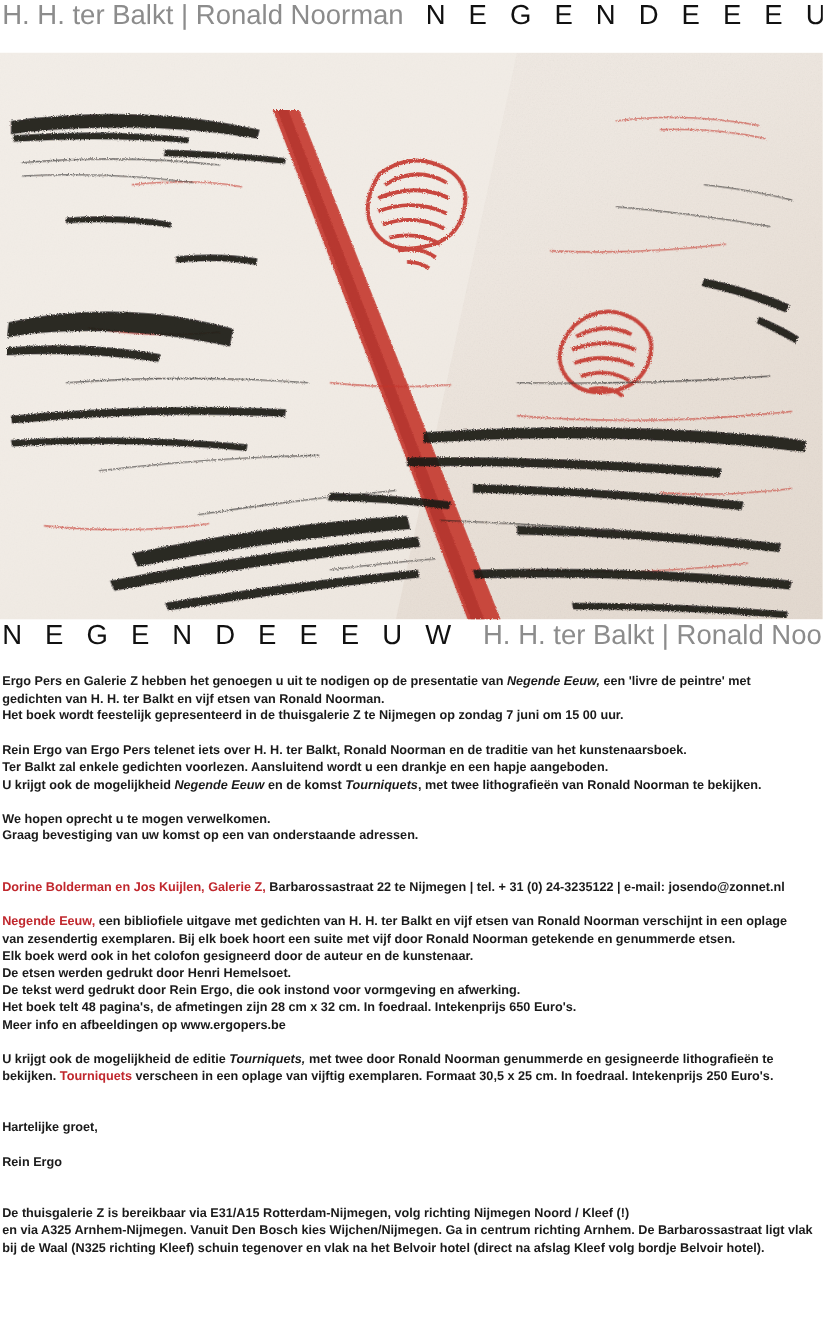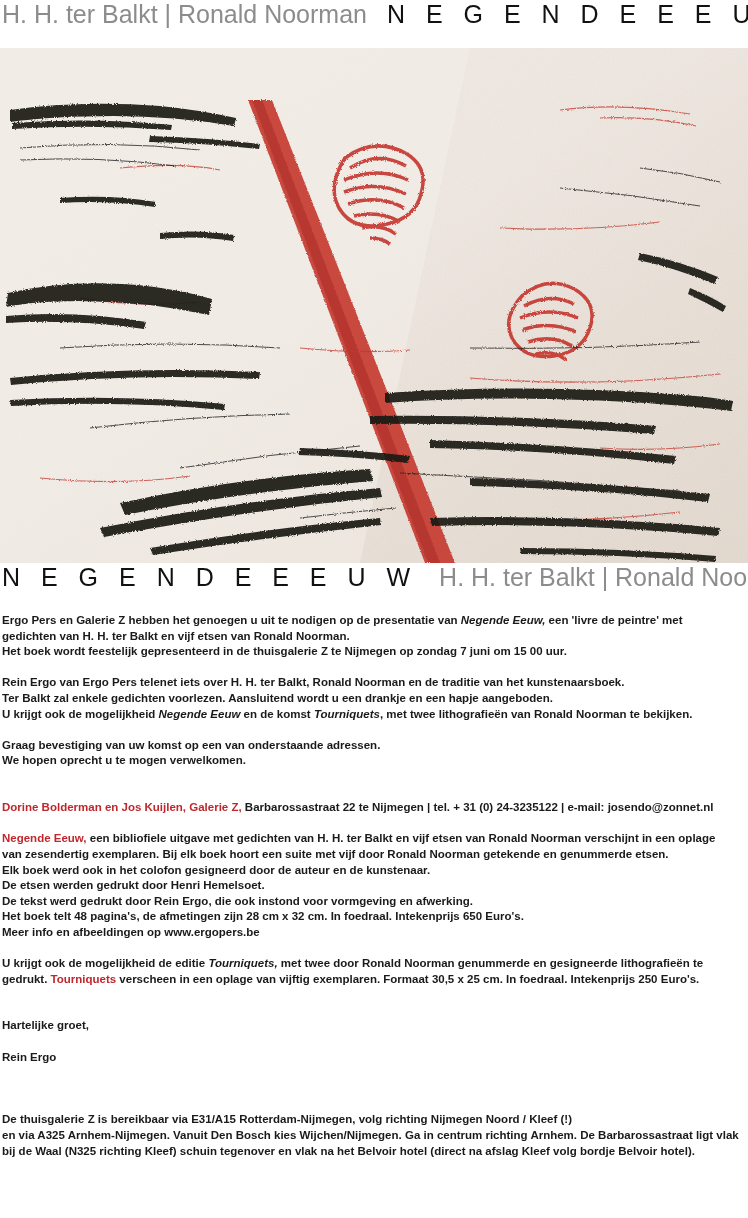--- a/index.html
+++ b/index.html
@@ -95,21 +95,21 @@
     font-style: italic;
   }
   .red {
     color: #c0272d;
   }
   .red-b {
     color: #c0272d;
     text-align: right;
   }
   .footer-block {
-    margin-top: 16px;
+    margin-top: 0;
   }
 </style>
 </head>
 <body>
 
 <div class="top-title">
   <span class="authors">H. H. ter Balkt | Ronald Noorman</span>
   <span class="booktitle">N E G E N D E   E E U W</span>
 </div>
 
@@ -247,22 +247,22 @@
 
   <div class="para">
     <div>Rein Ergo van Ergo Pers telenet iets over H. H. ter Balkt, Ronald Noorman en de traditie van het kunstenaarsboek.</div>
     <div>Ter Balkt zal enkele gedichten voorlezen. Aansluitend wordt u een drankje en een hapje aangeboden.</div>
     <div><span>U krijgt ook de mogelijkheid </span><span class="ital">Negende Eeuw</span><span> en de komst </span><span class="ital">Tourniquets</span><span>, met twee lithografieën van Ronald Noorman te bekijken.</span></div>
   </div>
 
   <div class="spacer"></div>
 
   <div class="para">
+    <div>We hopen oprecht u te mogen verwelkomen.</div>
     <div>Graag bevestiging van uw komst op een van onderstaande adressen.</div>
-    <div>We hopen oprecht u te mogen verwelkomen.</div>
   </div>
 
   <div class="spacer"></div>
   <div class="spacer"></div>
 
   <div class="para">
     <div><span class="red-b">Dorine Bolderman en Jos Kuijlen, Galerie Z,</span><span> Barbarossastraat 22 te Nijmegen  |  tel. + 31 (0) 24-3235122  |   e-mail: josendo@zonnet.nl</span></div>
   </div>
 
   <div class="spacer"></div>
@@ -274,21 +274,21 @@
     <div>De etsen werden gedrukt door Henri Hemelsoet.</div>
     <div>De tekst werd gedrukt door Rein Ergo, die ook instond voor vormgeving en afwerking.</div>
     <div>Het boek telt 48 pagina's, de afmetingen zijn 28 cm x 32 cm. In foedraal. Intekenprijs 650 Euro's.</div>
     <div>Meer info en afbeeldingen op www.ergopers.be</div>
   </div>
 
   <div class="spacer"></div>
 
   <div class="para">
     <div><span>U krijgt ook de mogelijkheid de editie </span><span class="ital">Tourniquets,</span><span> met twee door Ronald Noorman genummerde en gesigneerde lithografieën te</span></div>
-    <div><span>gedrukt. </span><span class="red">Tourniquets</span><span> verscheen in een oplage van vijftig exemplaren. Formaat 30,5 x 25 cm. In foedraal. Intekenprijs 250 Euro's.</span></div>
+    <div><span>bekijken. </span><span class="red">Tourniquets</span><span> verscheen in een oplage van vijftig exemplaren. Formaat 30,5 x 25 cm. In foedraal. Intekenprijs 250 Euro's.</span></div>
   </div>
 
   <div class="spacer"></div>
   <div class="spacer"></div>
 
   <div class="para">Hartelijke groet,</div>
 
   <div class="spacer"></div>
 
   <div class="para">Rein Ergo</div>

